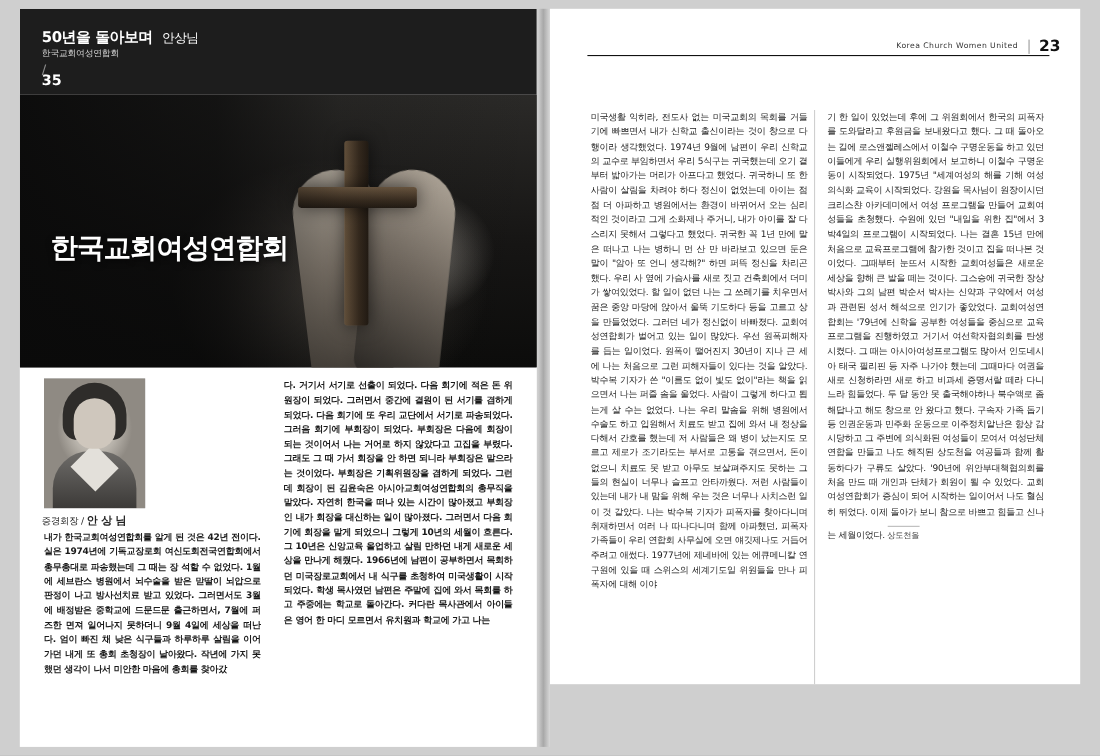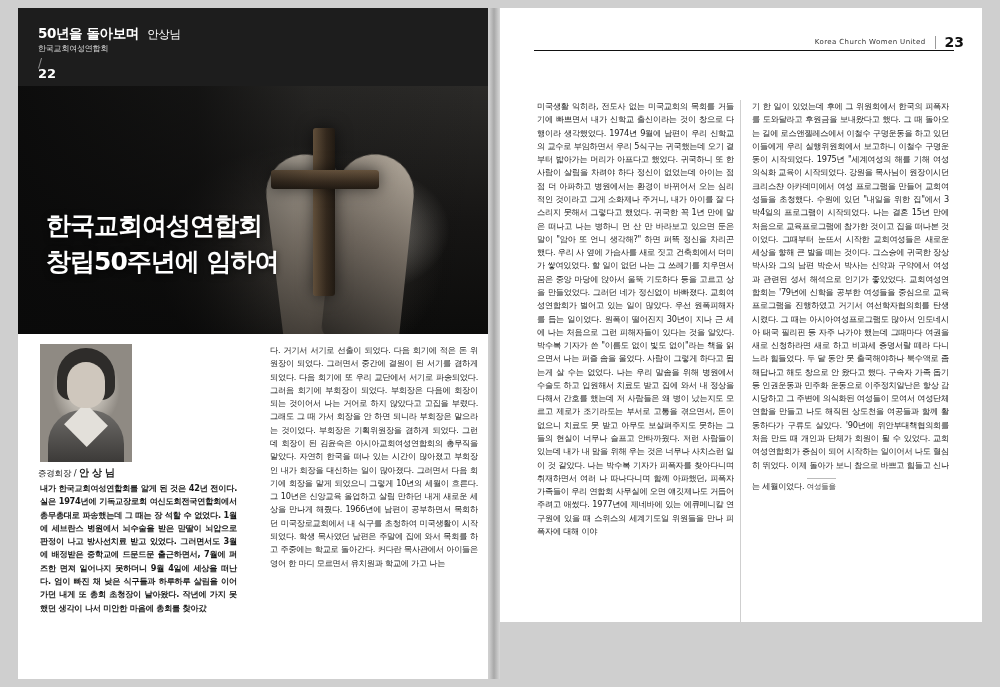--- a/index.html
+++ b/index.html
@@ -181,21 +181,21 @@
   .lp-col {
     position: absolute;
     font-size: 8.2px;
     line-height: 1.62;
     color: #1a1a1a;
     text-align: justify;
     letter-spacing: -0.25px;
     word-break: break-all;
   }
   .lp-col-a { left: 22px; top: 474px; width: 197px; font-weight: bold; }
-  .lp-col-b { left: 252px; top: 336px; width: 208px; }
+  .lp-col-b { left: 240px; top: 336px; width: 208px; font-weight: bold; }
 
   
   .page-right {
     position: absolute;
     left: 500px; top: 8px;
     width: 482px; height: 614px;
     background: #ffffff;
     overflow: hidden;
   }
   .rp-header {
@@ -260,34 +260,33 @@
 
   <div class="page-left">
 
     <div class="header-band">
       <div class="hdr-title">
         <span>50년을 돌아보며</span>
         <span class="sub">안상님</span>
       </div>
       <div class="hdr-org">한국교회여성연합회</div>
       <div class="hdr-slash">/</div>
-      <div class="hdr-pageno">22</div>
+      <div class="hdr-pageno">35</div>
     </div>
 
     <div class="hero">
       <div class="hero-photo">
         <div class="hand-l"></div>
         <div class="hand-r"></div>
         <div class="cross-v"></div>
         <div class="cross-h"></div>
       </div>
       <div class="hero-fade"></div>
       <div class="hero-title">
         <div>한국교회여성연합회</div>
-        <div>창립50주년에 임하여</div>
       </div>
     </div>
 
     <div class="portrait">
       <div class="portrait-img"></div>
       <div class="portrait-body"></div>
       <div class="portrait-collar"></div>
       <div class="portrait-hair"></div>
       <div class="portrait-face"></div>
     </div>
@@ -313,17 +312,17 @@
       <div class="rp-pageno">23</div>
     </div>
     <div class="rp-rule"></div>
     <div class="rp-divider"></div>
 
     <div class="rp-col rp-col-1">미국생활 익히라, 전도사 없는 미국교회의 목회를 거들기에 빠쁘면서 내가 신학교 출신이라는 것이 창으로 다행이라 생각했었다. 1974년 9월에 남편이 우리 신학교의 교수로 부임하면서 우리 5식구는 귀국했는데 오기 곁부터 밟아가는 머리가 아프다고 했었다. 귀국하니 또 한 사람이 살림을 차려야 하다 정신이 없었는데 아이는 점점 더 아파하고 병원에서는 환경이 바뀌어서 오는 심리적인 것이라고 그게 소화제나 주거니, 내가 아이를 잘 다스리지 못해서 그렇다고 했었다. 귀국한 꼭 1년 만에 말은 떠나고 나는 병하니 먼 산 만 바라보고 있으면 둔은 말이 "암아 또 언니 생각해?" 하면 퍼뜩 정신을 차리곤 했다. 우리 사 옆에 가슴사를 새로 짓고 건축회에서 더미가 쌓여있었다. 할 일이 없던 나는 그 쓰레기를 치우면서 꿈은 중앙 마당에 앉아서 울뚝 기도하다 등을 고르고 상을 만들었었다. 그러던 네가 정신없이 바빠졌다. 교회여성연합회가 벌어고 있는 일이 많았다. 우선 원폭피해자를 듭는 일이었다. 원폭이 떨어진지 30년이 지나 근 세에 나는 처음으로 그런 피해자들이 있다는 것을 알았다. 박수복 기자가 쓴 "이름도 없이 빛도 없이"라는 책을 읽으면서 나는 퍼즐 솜을 울었다. 사람이 그렇게 하다고 됩는게 살 수는 없었다. 나는 우리 말솜을 위해 병원에서 수술도 하고 입원해서 치료도 받고 집에 와서 내 정상을 다해서 간호를 했는데 저 사람들은 왜 병이 났는지도 모르고 제로가 조기라도는 부서로 고통을 겪으면서, 돈이 없으니 치료도 못 받고 아무도 보살펴주지도 못하는 그들의 현실이 너무나 슬프고 안타까웠다. 저런 사람들이 있는데 내가 내 맘을 위해 우는 것은 너무나 사치스런 일이 것 같았다. 나는 박수복 기자가 피폭자를 찾아다니며 취재하면서 여러 나 따나다니며 함께 아파했던, 피폭자 가족들이 우리 연합회 사무실에 오면 얘깃제나도 거듭어주려고 애썼다. 1977년에 제네바에 있는 에큐메니칼 연구원에 있을 때 스위스의 세계기도일 위원들을 만나 피폭자에 대해 이야</div>
     <div class="rp-col rp-col-2">
       <span>기 한 일이 있었는데 후에 그 위원회에서 한국의 피폭자를 도와달라고 후원금을 보내왔다고 했다. 그 때 돌아오는 길에 로스앤젤레스에서 이철수 구명운동을 하고 있던 이들에게 우리 실행위원회에서 보고하니 이철수 구명운동이 시작되었다.
 
 1975년 "세계여성의 해를 기해 여성의식화 교육이 시작되었다. 강원을 목사님이 원장이시던 크리스챤 아카데미에서 여성 프로그램을 만들어 교회여성들을 초청했다. 수원에 있던 "내일을 위한 집"에서 3박4일의 프로그램이 시작되었다. 나는 결혼 15년 만에 처음으로 교육프로그램에 참가한 것이고 집을 떠나본 것이었다. 그때부터 눈뜨서 시작한 교회여성들은 새로운 세상을 향해 큰 발을 떼는 것이다. 그스승에 귀국한 장상 박사와 그의 남편 박순서 박사는 신약과 구약에서 여성과 관련된 성서 해석으로 인기가 좋았었다. 교회여성연합회는 '79년에 신학을 공부한 여성들을 중심으로 교육프로그램을 진행하였고 거기서 여선학자협의회를 탄생시켰다. 그 때는 아시아여성프로그램도 많아서 인도네시아 태국 필리핀 등 자주 나가야 했는데 그때마다 여권을 새로 신청하라면 새로 하고 비과세 증명서랄 떼라 다니느라 힘들었다. 두 달 동안 못 출국해야하나 북수액로 좀 해답나고 해도 창으로 안 왔다고 했다. 구속자 가족 돕기 등 인권운동과 민주화 운동으로 이주정치알난은 항상 감시당하고 그 주변에 의식화된 여성들이 모여서 여성단체연합을 만들고 나도 해직된 상도천을 여공들과 함께 활동하다가 구류도 살았다. '90년에 위안부대책협의회를 처음 만드 때 개인과 단체가 회원이 될 수 있었다. 교회여성연합회가 증심이 되어 시작하는 일이어서 나도 혈심히 뛰었다. 이제 돌아가 보니 참으로 바쁘고 힘들고 신나는 세월이었다.</span>
-      <span class="rp-sign">여성들을</span>
+      <span class="rp-sign">상도천을</span>
     </div>
   </div>
 
 </div>
 
 </body></html>

